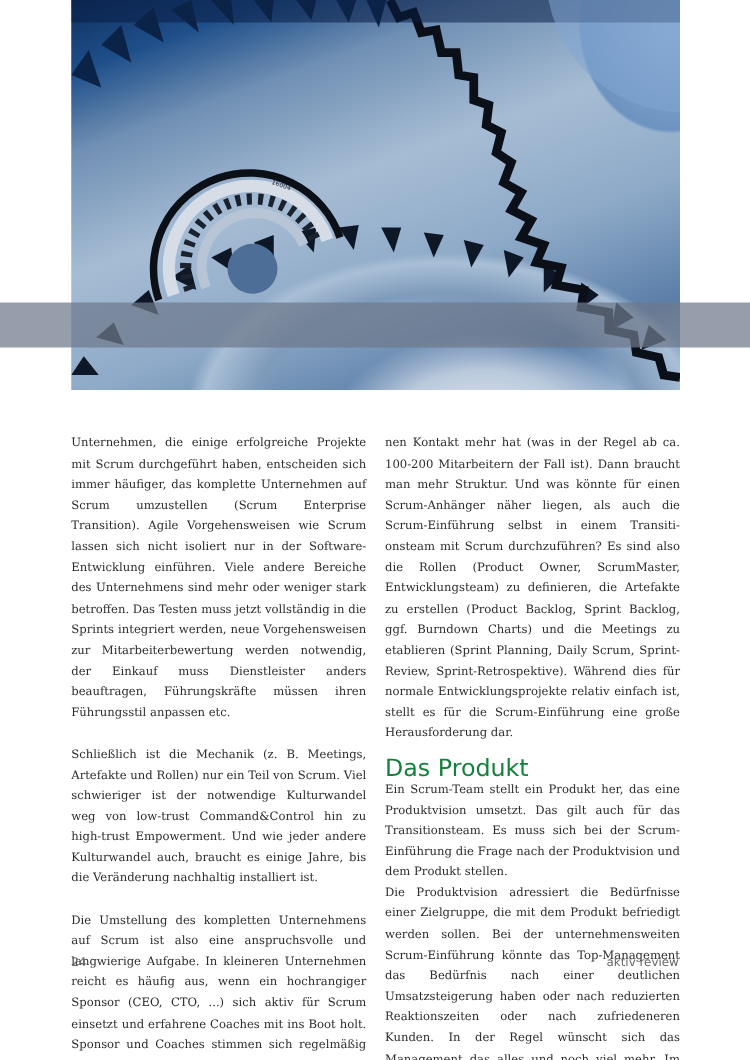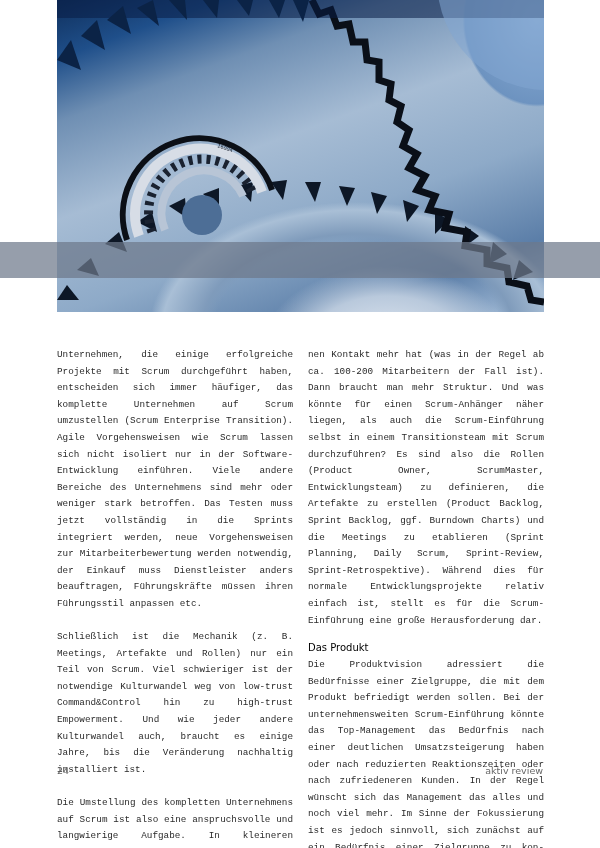--- a/index.html
+++ b/index.html
@@ -9,23 +9,23 @@
       radial-gradient(ellipse 180px 120px at 330px 350px, #e8eef6 0%, #b9c9dc 45%, rgba(0,0,0,0) 70%),
       radial-gradient(ellipse 260px 160px at 300px 330px, rgba(0,0,0,0) 55%, #7f9bbb 60%, #a9bfd6 75%, rgba(0,0,0,0) 80%),
       radial-gradient(ellipse 120px 140px at 480px 20px, #8fb0d6 0%, #6d93c0 60%, rgba(0,0,0,0) 62%),
       linear-gradient(160deg, #0f2f5c 0%, #1f4f8a 12%, #6f8fb3 25%, #a6bcd4 45%, #8eaac8 65%, #5b7ea8 85%, #a8c0da 100%);
   }
   .photo svg { position:absolute; left:0; top:0; }
   .band { position:absolute; left:0; top:242px; width:600px; height:36px; background:rgba(110,120,138,0.72); }
   .col { position:absolute; top:347px; width:236px; font-size:9.3px; line-height:16.6px; text-align:justify; hyphens:manual; }
   .col.left { left:57px; }
   .col.right { left:308px; }
-  .col p { margin:0 0 16.6px 0;font-family:Liberation Mono, monospace; }
+  .col p { margin:0 0 16.6px 0; }
   .col p.tight { margin-bottom:0; }
-  .col h2 { font-family:"DejaVu Sans", "Liberation Sans", sans-serif; font-weight:normal; font-size:10px; line-height:18px; margin:0; color:#000000; }
+  .col h2 { font-family:"DejaVu Sans", "Liberation Sans", sans-serif; font-weight:normal; font-size:19px; line-height:18px; margin:0; color:#15803d; }
   .footer { position:absolute; top:765px; font-family:"DejaVu Sans", "Liberation Sans", sans-serif; font-size:9.5px; color:#666; }
   .footer.page { left:57px; }
   .footer.mag { right:57px; }
 </style>
 </head>
 <body>
 
 <div class="photo">
   <svg width="487" height="312" viewBox="0 0 487 312">
 
@@ -81,17 +81,18 @@
 <div class="col left">
   <p>Unternehmen, die einige erfolgreiche Projekte mit Scrum durchgeführt haben, entscheiden sich immer häufiger, das komplette Unternehmen auf Scrum umzustellen (Scrum Enterprise Transition). Agile Vorgehensweisen wie Scrum lassen sich nicht isoliert nur in der Software-Entwicklung einführen. Viele andere Bereiche des Unternehmens sind mehr oder weniger stark betroffen. Das Testen muss jetzt vollständig in die Sprints integriert werden, neue Vorge­hensweisen zur Mitarbeiterbewertung werden notwen­dig, der Einkauf muss Dienstleister anders beauftragen, Führungskräfte müssen ihren Führungsstil anpassen etc.</p>
   <p>Schließlich ist die Mechanik (z. B. Meetings, Artefakte und Rollen) nur ein Teil von Scrum. Viel schwieriger ist der notwendige Kulturwandel weg von low-trust Command&amp;Control hin zu high-trust Empowerment. Und wie jeder andere Kulturwandel auch, braucht es ei­nige Jahre, bis die Veränderung nachhaltig installiert ist.</p>
   <p>Die Umstellung des kompletten Unternehmens auf Scrum ist also eine anspruchsvolle und langwierige Aufgabe. In kleineren Unternehmen reicht es häufig aus, wenn ein hochrangiger Sponsor (CEO, CTO, ...) sich aktiv für Scrum einsetzt und erfahrene Coaches mit ins Boot holt. Sponsor und Coaches stimmen sich regelmäßig aber informell ab und beschließen die nächsten Schritte.</p>
 
 </div>
 
 <div class="col right">
   <p style="margin-bottom:10px">nen Kontakt mehr hat (was in der Regel ab ca. 100-200 Mit­arbeitern der Fall ist). Dann braucht man mehr Struktur. Und was könnte für einen Scrum-Anhänger näher liegen, als auch die Scrum-Einführung selbst in einem Transiti­onsteam mit Scrum durchzuführen? Es sind also die Rol­len (Product Owner, ScrumMaster, Entwicklungsteam) zu definieren, die Artefakte zu erstellen (Product Backlog, Sprint Backlog, ggf. Burndown Charts) und die Meetings zu etablieren (Sprint Planning, Daily Scrum, Sprint-Re­view, Sprint-Retrospektive). Während dies für normale Entwicklungsprojekte relativ einfach ist, stellt es für die Scrum-Einführung eine große Herausforderung dar.</p>
   <h2>Das Produkt</h2>
+  <p class="tight">Ein Scrum-Team stellt ein Produkt her, das eine Pro­duktvision umsetzt. Das gilt auch für das Transitions­team. Es muss sich bei der Scrum-Einführung die Frage nach der Produktvision und dem Produkt stellen.</p>
   <p class="tight">Die Produktvision adressiert die Bedürfnisse einer Ziel­gruppe, die mit dem Produkt befriedigt werden sollen. Bei der unternehmensweiten Scrum-Einführung könnte das Top-Management das Bedürfnis nach einer deutlichen Umsatzsteigerung haben oder nach reduzierten Reak­tionszeiten oder nach zufriedeneren Kunden. In der Re­gel wünscht sich das Management das alles und noch viel mehr. Im Sinne der Fokussierung ist es jedoch sinnvoll, sich zunächst auf ein Bedürfnis einer Zielgruppe zu kon­zentrieren. Ein einziges dieser Bedürfnisse zu befriedi­gen, ist bereits anspruchsvoll genug. Weitere Bedürfnisse</p>
 </div>
 
 <div class="footer page">24</div>
 <div class="footer mag">aktiv review</div>
 
 </body></html>

